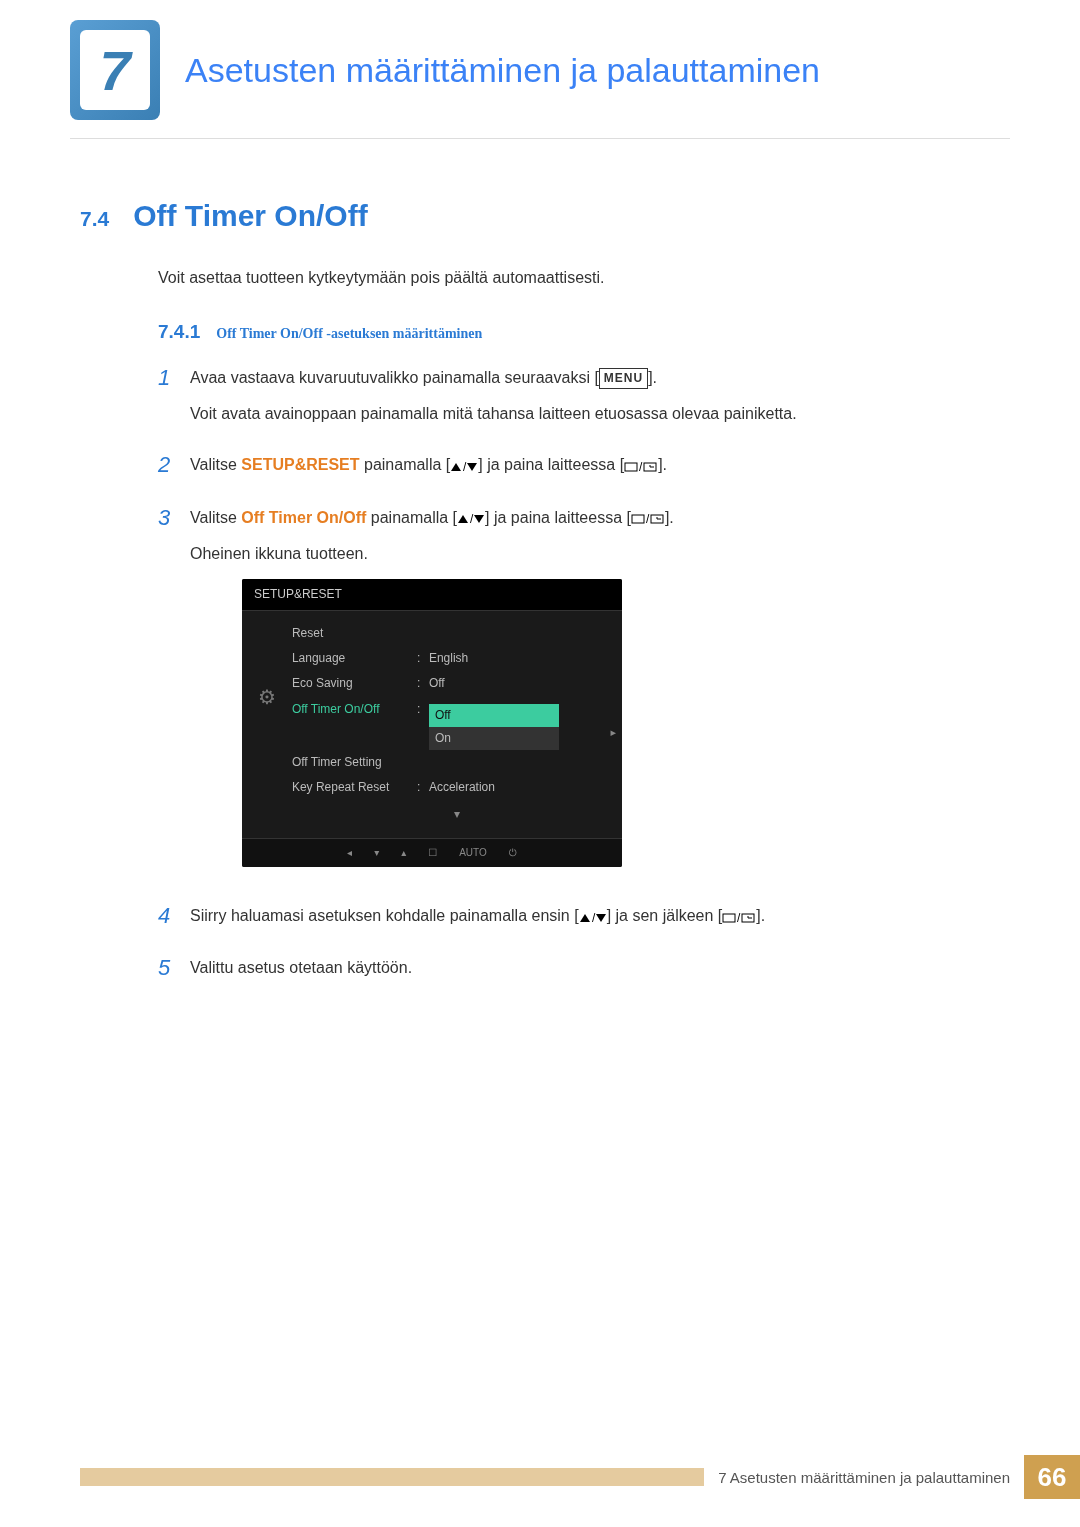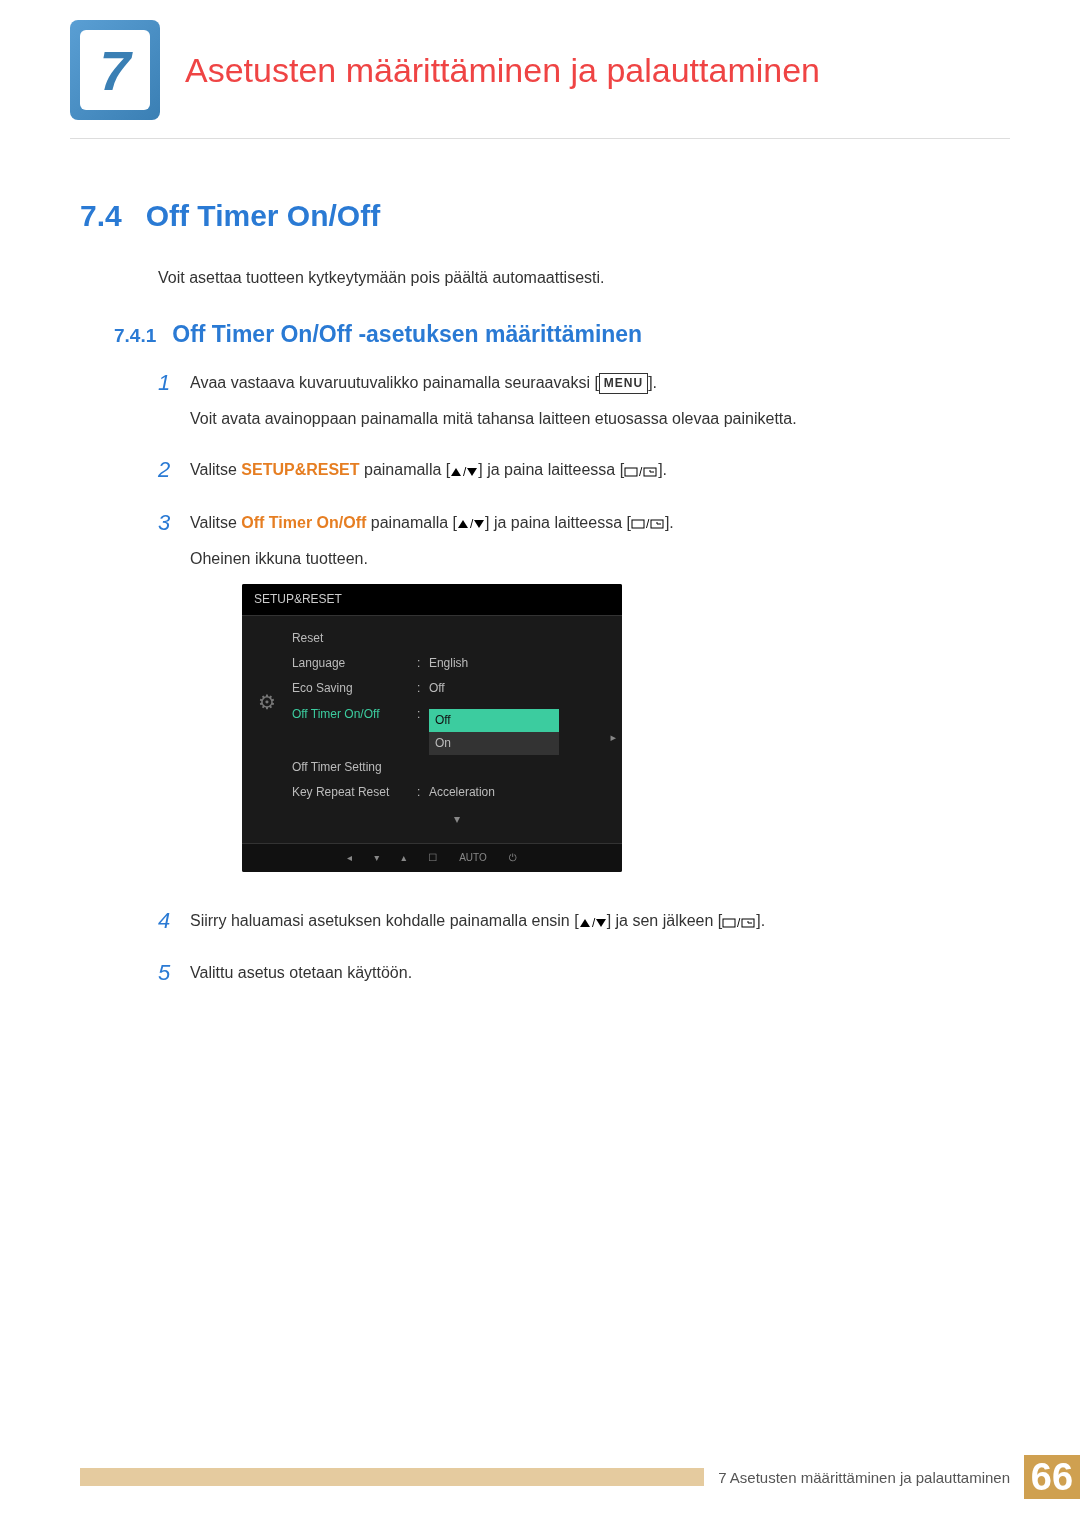--- a/index.html
+++ b/index.html
@@ -3,34 +3,34 @@
 <meta charset="utf-8">
 <style>
   * { margin: 0; padding: 0; box-sizing: border-box; }
   body { font-family: Arial, Helvetica, sans-serif; background: #fff; width: 1080px; height: 1527px; position: relative; }
 
   
   .header { display: flex; align-items: center; padding: 20px 70px 0 70px; }
   .chapter-badge { width: 90px; height: 100px; background: linear-gradient(135deg, #5a9fd4 0%, #3a7fb4 100%); border-radius: 8px; display: flex; align-items: center; justify-content: center; margin-right: 25px; position: relative; }
   .chapter-badge-inner { background: #fff; border-radius: 6px; width: 70px; height: 80px; display: flex; align-items: center; justify-content: center; }
   .chapter-number { color: #3a7fb4; font-size: 56px; font-weight: bold; font-style: italic; }
-  .chapter-title { color: #ef4444; font-size: 34px; font-weight: 500; }
+  .chapter-title { color: #3b82f6; font-size: 34px; font-weight: 500; }
 
   .divider-line { height: 1px; background: #ddd; margin: 18px 70px 0 70px; }
 
   
   .section { padding: 60px 80px 0 80px; }
   .section-heading { display: flex; align-items: baseline; gap: 24px; margin-bottom: 36px; }
-  .section-num { color: #2a7ad4; font-size: 30px; font-weight: bold; }
+  .section-num { color: #2a7ad4; font-size: 21px; font-weight: bold; }
   .section-title { color: #2a7ad4; font-size: 30px; font-weight: bold; }
   .section-intro { font-size: 16px; color: #333; margin-left: 78px; margin-bottom: 34px; }
 
-  .subsection-heading { display: flex; align-items: baseline; gap: 16px; margin-left: 34px; margin-bottom: 22px; }
+  .subsection-heading { display: flex; align-items: baseline; gap: 16px; margin-left: 78px; margin-bottom: 22px; }
   .subsection-num { color: #2a7ad4; font-size: 19px; font-weight: bold; }
-  .subsection-title { color: #2a7ad4; font-size: 23px; font-weight: bold; }
+  .subsection-title { color: #2a7ad4; font-size: 14px; font-weight: bold; font-family: Liberation Serif, serif; }
 
   .steps { margin-left: 78px; }
   .step { display: flex; margin-bottom: 16px; }
   .step-num { color: #2a7ad4; font-size: 22px; font-style: italic; font-weight: 500; width: 32px; flex-shrink: 0; }
   .step-body { font-size: 16px; color: #333; line-height: 1.6; }
   .step-body p { margin-bottom: 10px; }
   .step-body .strong-orange { color: #e67e22; font-weight: bold; }
   .step-body .btn-menu { display:inline-block; border:1px solid #333; padding:0 4px; font-size:12px; font-weight:bold; letter-spacing:1px; vertical-align:middle; }
 
   .icon-tri { display:inline-block; vertical-align:middle; }
@@ -60,21 +60,21 @@
 
   .bullets { margin: 8px 0 14px 32px; }
   .bullets li { list-style:none; font-size:16px; color:#333; margin-bottom:10px; display:flex; }
   .bullets li::before { content:"•"; color:#2a7ad4; font-size:14px; margin-right:14px; flex-shrink:0; margin-top:2px; }
   .bullets .key { color:#e67e22; font-weight:bold; }
 
   
   .footer { position:absolute; bottom:28px; left:80px; right:0; display:flex; align-items:center; }
   .footer-bar { height:18px; background:#cfa050; flex-grow:1; opacity:0.55; }
   .footer-text { font-size:15px; color:#555; padding:0 14px; }
-  .footer-pg { background:#cfa050; color:#fff; font-size:38px; font-weight:bold; width:56px; height:44px; display:flex; align-items:center; justify-content:center; }
+  .footer-pg { background:#cfa050; color:#fff; font-size:26px; font-weight:bold; width:56px; height:44px; display:flex; align-items:center; justify-content:center; }
 </style>
 </head>
 <body>
 
 <div class="header">
   <div class="chapter-badge">
     <div class="chapter-badge-inner">
       <span class="chapter-number">7</span>
     </div>
   </div>

